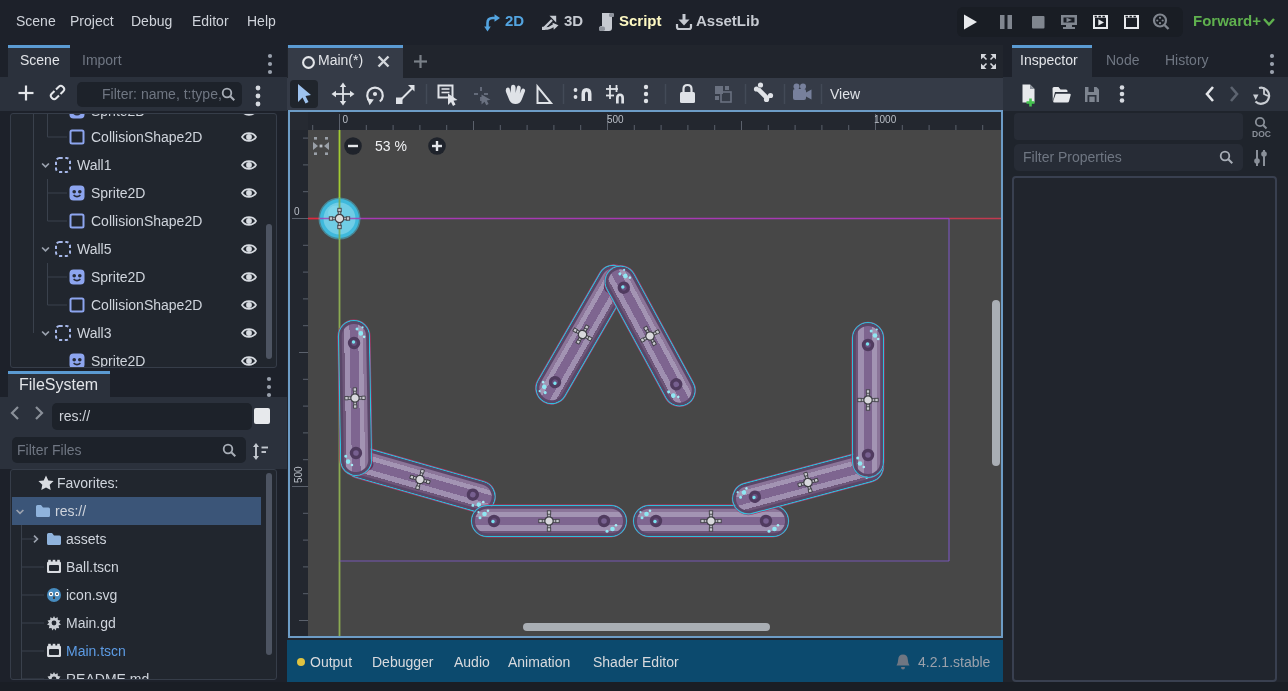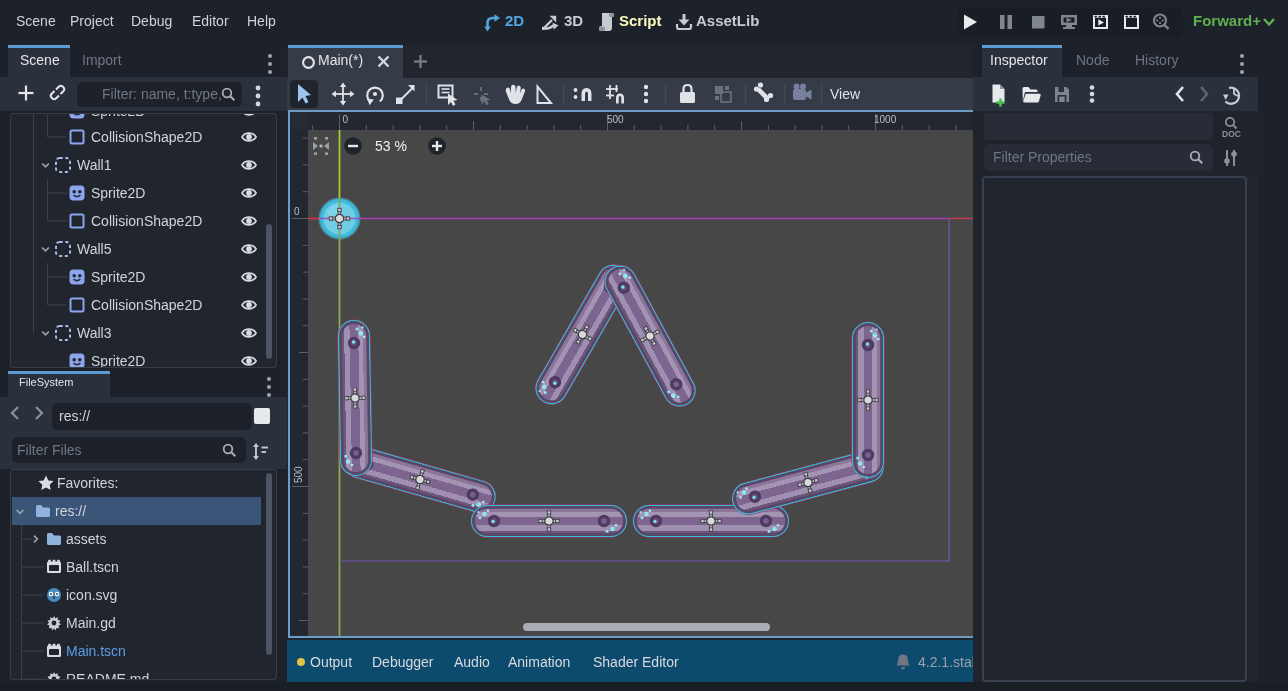--- a/index.html
+++ b/index.html
@@ -238,21 +238,21 @@
           <use href="#i_sprite" transform="translate(58,239)"></use>
           <text x="80" y="252">Sprite2D</text>
           <use href="#i_eye" transform="translate(230,239)"></use>
         </g>
         <rect x="255" y="110" width="6" height="135" rx="3" fill="#4d5462"></rect>
       </svg>
     </div>
 
     <div class="abs" style="left:0;top:325px;width:287px;height:312px;background:#1d212a;"></div>
     <div class="abs" style="left:8px;top:326px;width:102px;height:26px;background:#2b313c;border-top:3px solid #5b9bd3;"></div>
-    <div class="abs" style="left:19px;top:331px;color:#e2e4e8;font-size:11px;">FileSystem</div>
+    <div class="abs" style="left:19px;top:331px;color:#e2e4e8;font-size:16px;">FileSystem</div>
     <div class="abs" id="dots_fsdock" style="left:266px;top:331px;">
         <svg width="6" height="22" viewBox="0 0 6 22">
           <g fill="#9aa1ad">
             <circle cx="3" cy="3" r="2.1"></circle>
             <circle cx="3" cy="11" r="2.1"></circle>
             <circle cx="3" cy="19" r="2.1"></circle>
           </g>
         </svg>
       </div>
     <div class="abs" style="left:0;top:352px;width:287px;height:36px;background:#2b313c;"></div>
@@ -663,21 +663,21 @@
       <div class="abs" id="ic_bell" style="left:607px;top:13px;">
           <svg width="18" height="18" viewBox="0 0 18 18">
             <path d="M9 1.5 Q13.5 1.5 13.8 6.5 Q14 10.5 15.5 12.5 L2.5 12.5 Q4 10.5 4.2 6.5 Q4.5 1.5 9 1.5 Z" fill="#6f7682"></path>
             <path d="M7 14 Q7 16.5 9 16.5 Q11 16.5 11 14 Z" fill="#6f7682"></path>
           </svg>
         </div>
       <div class="abs" style="left:631px;top:14px;color:#9ba1ab;font-size:14px;">4.2.1.stable</div>
     </div>
   </div>
 
-  <div class="abs" id="rightdock" style="left:973px;top:45px;width:285px;height:637px;background:#1d212a;">
+  <div class="abs" id="rightdock" style="left:1003px;top:45px;width:285px;height:637px;background:#1d212a;">
     <div class="abs" style="left:9px;top:0;width:80px;height:32px;background:#2b313c;border-top:3px solid #5b9bd3;"></div>
     <div class="abs" style="left:17px;top:7px;color:#e2e4e8;font-size:14px;">Inspector</div>
     <div class="abs dim" style="left:103px;top:7px;font-size:14px;">Node</div>
     <div class="abs dim" style="left:162px;top:7px;font-size:14px;">History</div>
     <div class="abs" id="dots_insp" style="left:266px;top:8px;">
         <svg width="6" height="22" viewBox="0 0 6 22">
           <g fill="#9aa1ad">
             <circle cx="3" cy="3" r="2.1"></circle>
             <circle cx="3" cy="11" r="2.1"></circle>
             <circle cx="3" cy="19" r="2.1"></circle>

